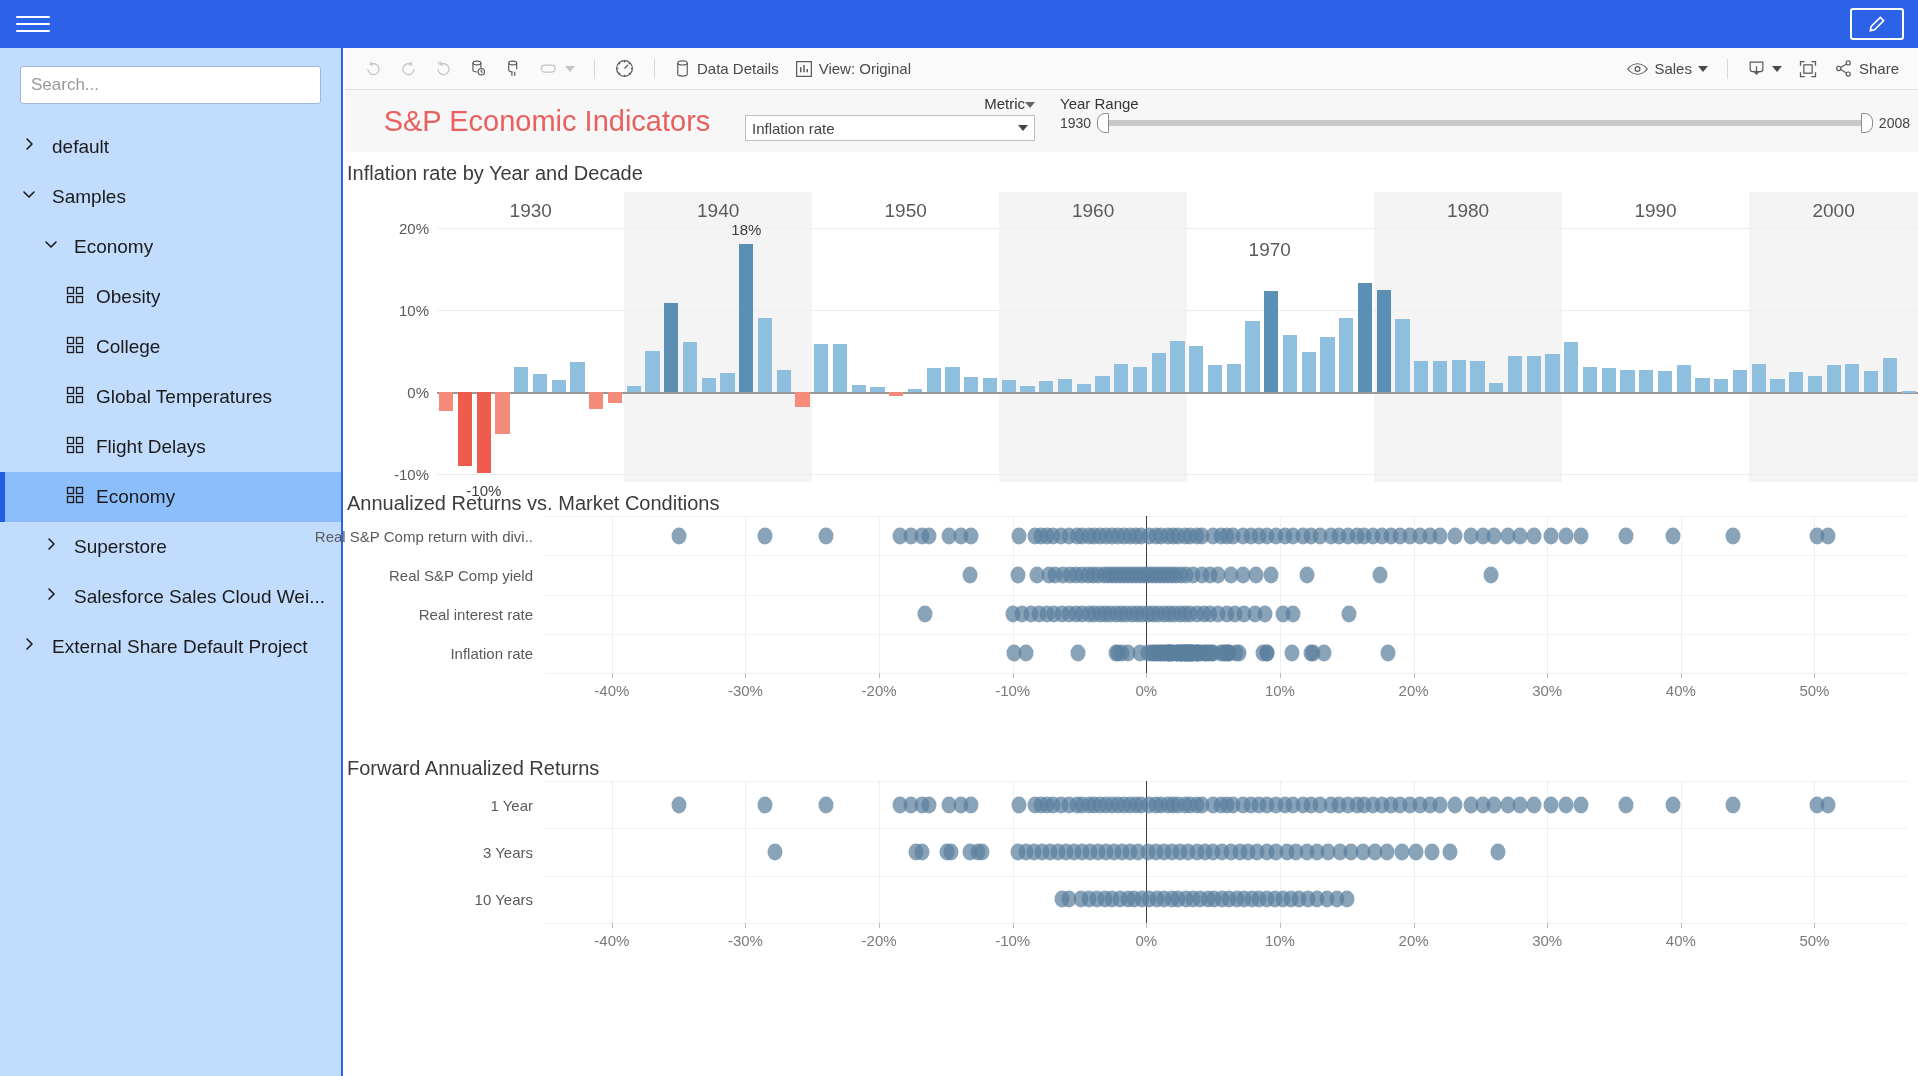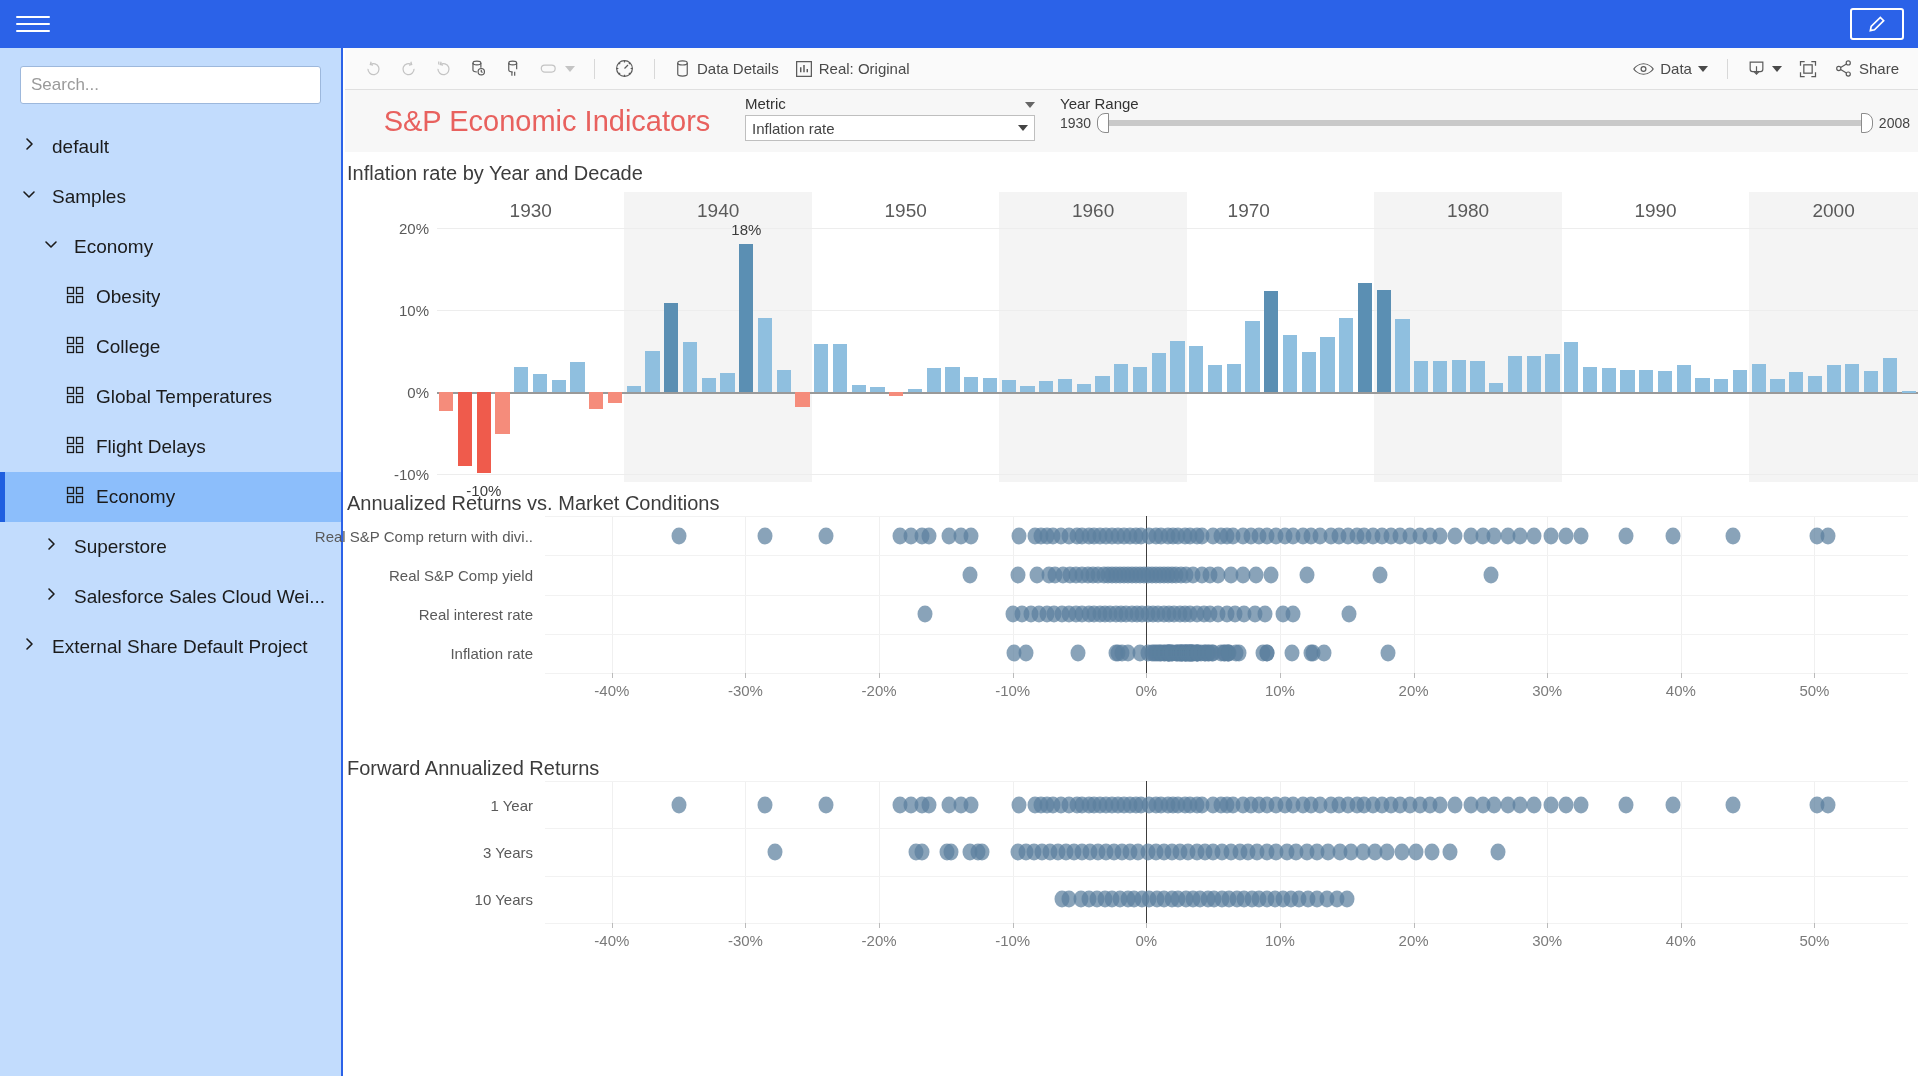--- a/index.html
+++ b/index.html
@@ -85,21 +85,21 @@
     height: 62px; background: #f7f7f7; display: flex; align-items: center;
     padding-left: 2px; position: relative;
   }
   #dash-title {
     color: #e8615e; font-size: 29px; font-weight: normal; margin-left: 0px;
     width: 400px; text-align: center;
   }
   .filter-block { position: absolute; }
   #metric-filter { left: 400px; top: 5px; width: 290px; }
   .f-label { font-size: 15px; color: #333; margin-bottom: 3px; }
-  .f-label-row { display:flex; align-items:center; justify-content: space-between; }
+  .f-label-row { display:flex; align-items:center; justify-content: flex-end; }
   #metric-select {
     width: 100%; height: 26px; border: 1px solid #bfbfbf; background: #fff;
     display: flex; align-items: center; justify-content: space-between;
     padding: 0 6px; font-size: 15px; color: #444; cursor: pointer;
   }
   #year-filter { left: 715px; top: 5px; width: 850px; }
   #slider-row { display: flex; align-items: center; gap: 8px; }
   .slider-end { font-size: 14px; color: #444; }
   #slider-track {
     flex: 1; height: 6px; background: #c9c9c9; border-radius: 3px; position: relative;
@@ -309,29 +309,29 @@
           <ellipse cx="10" cy="5" rx="6" ry="2.6"></ellipse>
           <path d="M4 5v14c0 1.4 2.7 2.6 6 2.6s6-1.2 6-2.6V5"></path>
         </svg>
       <span>Data Details</span>
     </div>
     <div class="tb-btn">
       <svg width="18" height="18" viewBox="0 0 22 22" fill="none" stroke="#5a5a5a" stroke-width="1.5">
           <rect x="2" y="2" width="18" height="18"></rect>
           <path d="M7 15V9M11 15V6M15 15v-4" stroke-width="1.8"></path>
         </svg>
-      <span>Real: Original</span>
+      <span>View: Original</span>
     </div>
     <div class="tb-spacer"></div>
     <div class="tb-btn">
       <svg width="21" height="16" viewBox="0 0 26 18" fill="none" stroke="#5a5a5a" stroke-width="1.5">
           <path d="M1 9s4.5-6.5 12-6.5S25 9 25 9s-4.5 6.5-12 6.5S1 9 1 9z"></path>
           <circle cx="13" cy="9" r="3"></circle>
         </svg>
-      <span>Data</span>
+      <span>Sales</span>
       <span class="caret"></span>
     </div>
     <div class="tb-sep"></div>
     <div class="tb-btn">
       <svg width="19" height="19" viewBox="0 0 24 24" fill="none" stroke="#5a5a5a" stroke-width="1.5">
           <path d="M4 4h16v9a3 3 0 0 1-3 3H7a3 3 0 0 1-3-3V4z"></path>
           <path d="M12 9v10M8.5 15.5 12 19l3.5-3.5"></path>
         </svg>
       <span class="caret"></span>
     </div>
@@ -383,21 +383,21 @@
 
     <div id="bar-panel">
       <div class="viz-title">Inflation rate by Year and Decade</div>
       <div id="bar-plot">
           <div class="decade-lbl" style="left: 0px; width: 187.468px;">1930</div>
           <div class="decade-band" style="left: 187.468px; width: 187.468px;"></div>
           <div class="decade-lbl" style="left: 187.468px; width: 187.468px;">1940</div>
           <div class="decade-lbl" style="left: 374.937px; width: 187.468px;">1950</div>
           <div class="decade-band" style="left: 562.405px; width: 187.468px;"></div>
           <div class="decade-lbl" style="left: 562.405px; width: 187.468px;">1960</div>
-          <div class="decade-lbl" style="left: 718px; width: 187.468px;">1970</div>
+          <div class="decade-lbl" style="left: 739px; width: 187.468px; margin-top: 39px;">1970</div>
           <div class="decade-band" style="left: 937.342px; width: 187.468px;"></div>
           <div class="decade-lbl" style="left: 937.342px; width: 187.468px;">1980</div>
           <div class="decade-lbl" style="left: 1124.81px; width: 187.468px;">1990</div>
           <div class="decade-band" style="left: 1312.28px; width: 168.722px;"></div>
           <div class="decade-lbl" style="left: 1312.28px; width: 168.722px;">2000</div>
           <div class="ygrid" style="top: 281.812px;"></div>
           <div class="ylab" style="top: 281.812px;">-10%</div>
           <div class="ygrid" style="top: 199.938px;"></div>
           <div class="ylab" style="top: 199.938px;">0%</div>
           <div class="ygrid" style="top: 118.062px;"></div>

